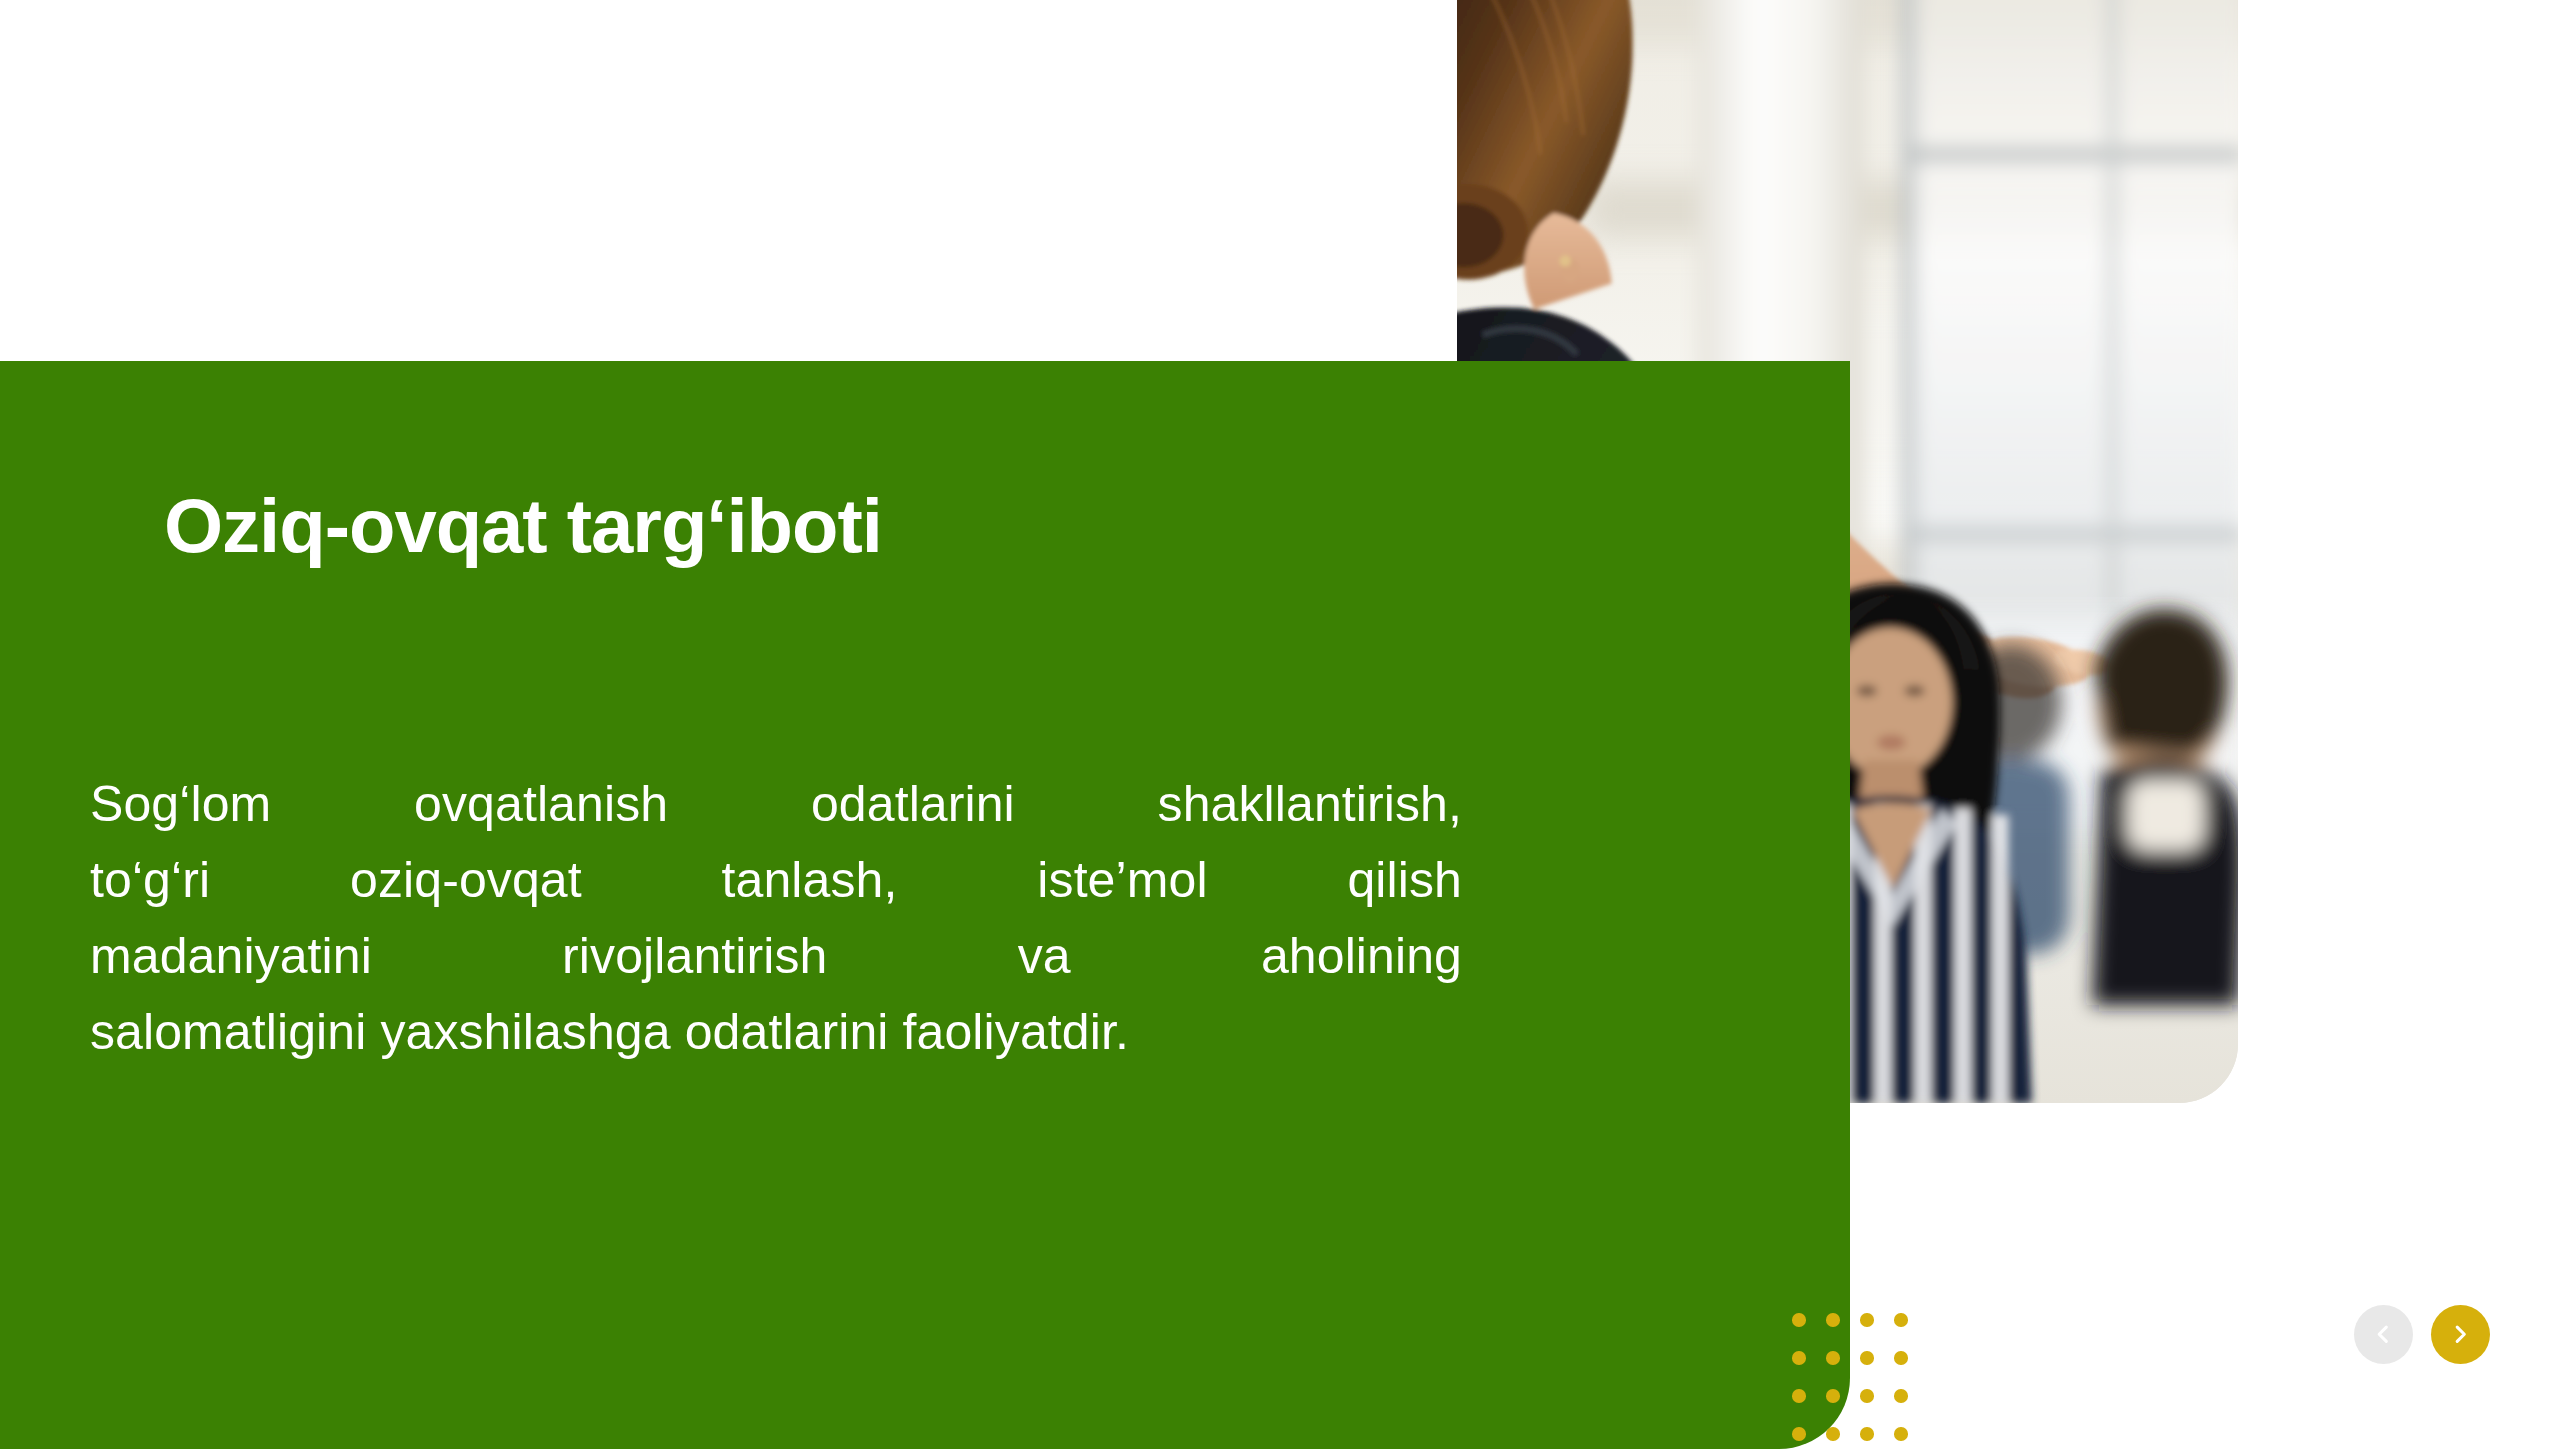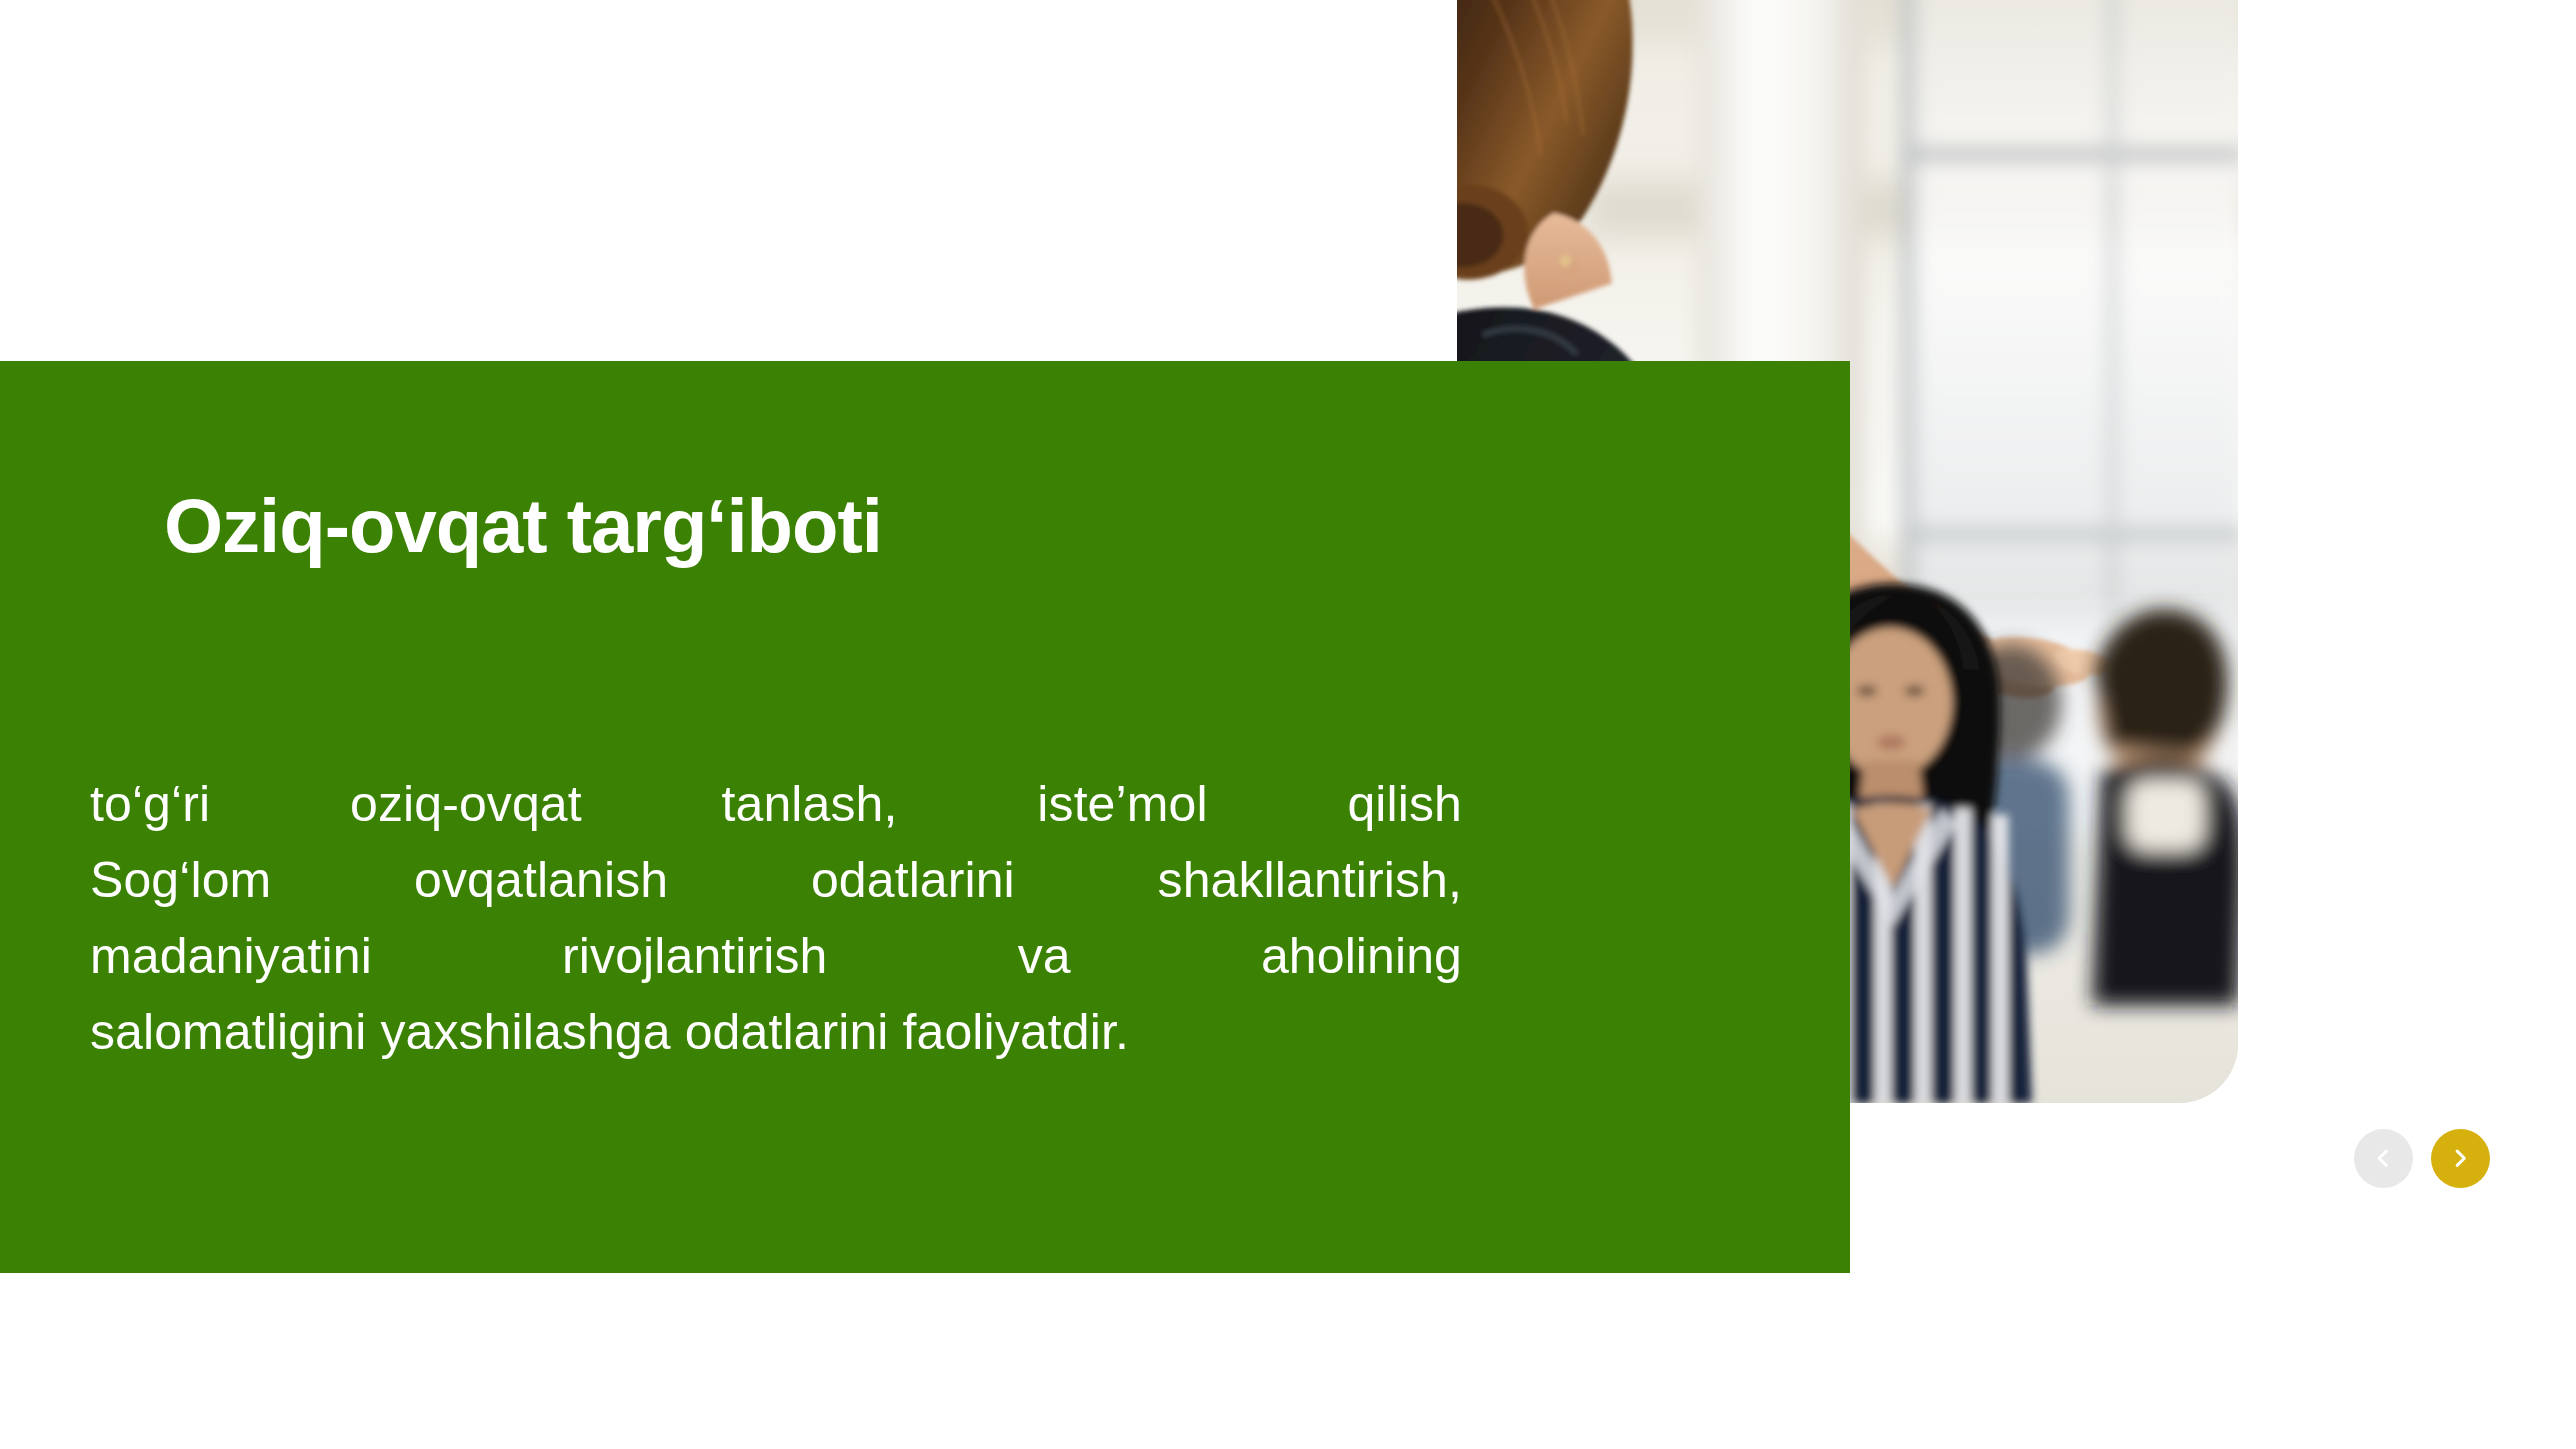--- a/index.html
+++ b/index.html
@@ -1,21 +1,21 @@
 <!DOCTYPE html>
 <html style="font-size:10.3px"><head>
 <meta charset="utf-8">
 <style>
   * { margin:0; padding:0; box-sizing:border-box; }
   html,body { width:2576px; height:1449px; background:#ffffff; overflow:hidden; }
   body { font-family:"Liberation Sans", sans-serif; position:relative; }
 
   #slide {
     position:absolute; inset:0;
-    width:2576px; height:1273px;
+    width:2576px; height:1449px;
     background:#ffffff;
     overflow:hidden;
   }
 
   
   .green-panel {
     position:absolute;
     left:0; top:361px;
     width:1850px; height:1088px;
     background:#3b8103;
@@ -270,22 +270,22 @@
         <path d="M600 1394 L 676 1528 L 752 1394 L 776 1418 L 676 1578 L 578 1418 Z" fill="#dfe2e6" opacity="0.85"></path>
       </g>
     </svg>
   </div>
 
   <div class="green-panel"></div>
 
   <h1 class="title">Oziq-ovqat targ‘iboti</h1>
 
   <div class="body-text">
+    <p>Sog‘lom ovqatlanish odatlarini shakllantirish,</p>
     <p>to‘g‘ri oziq-ovqat tanlash, iste’mol qilish</p>
-    <p>Sog‘lom ovqatlanish odatlarini shakllantirish,</p>
     <p>madaniyatini rivojlantirish va aholining</p>
     <p class="final">salomatligini yaxshilashga odatlarini faoliyatdir.</p>
   </div>
 
   <div class="dot-grid">
     <span></span>
     <span></span>
     <span></span>
     <span></span>
     <span></span>

